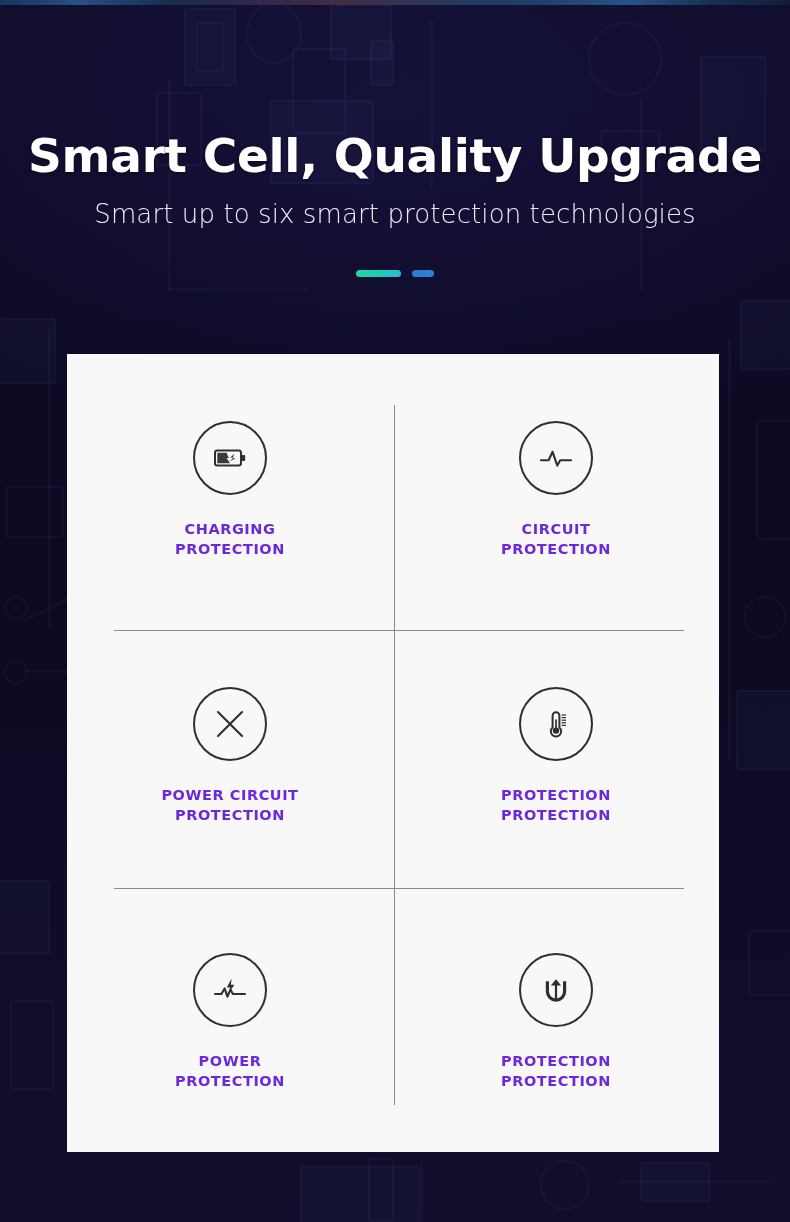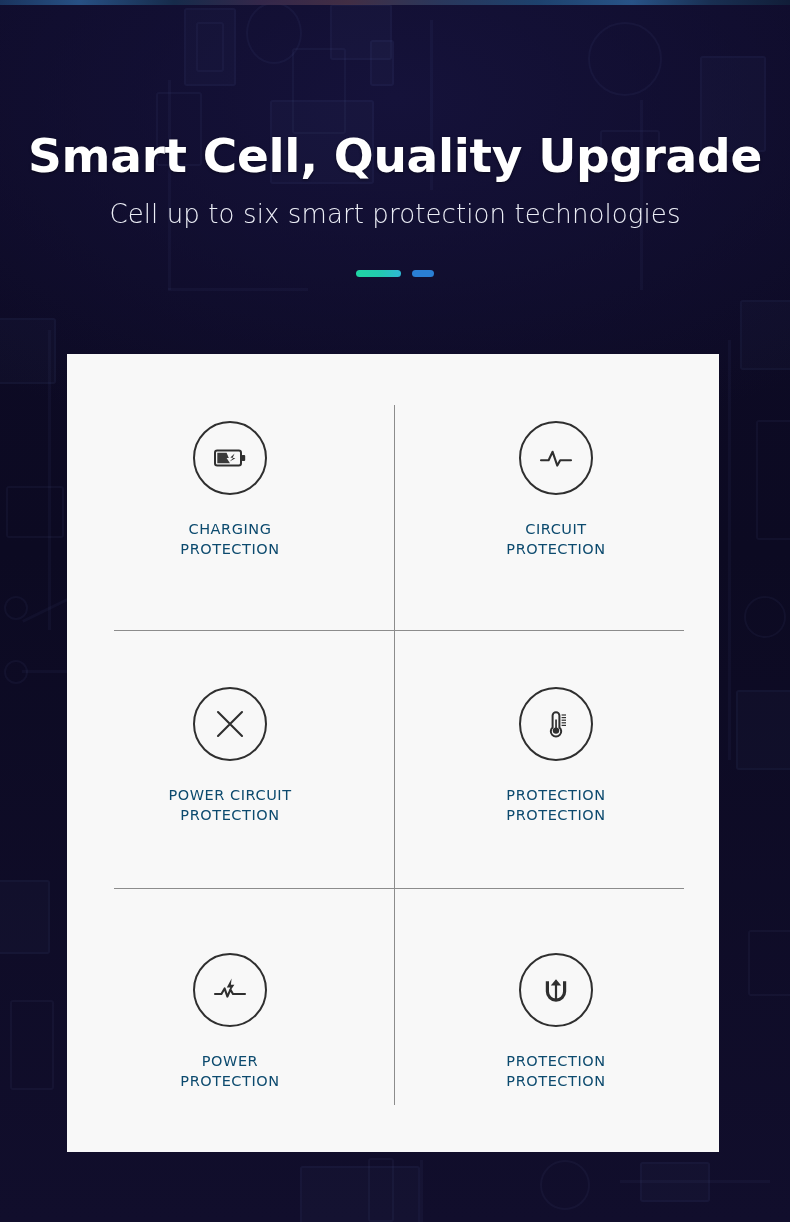--- a/index.html
+++ b/index.html
@@ -138,24 +138,24 @@
     align-items: center;
     justify-content: center;
     flex: none;
   }
   .icon-circle svg { display: block; }
 
   .cell-label {
     margin-top: 24px;
     font-size: 14.5px;
     line-height: 20px;
-    color: #0c4a6e;
+    color: #6d28d9;
     text-align: center;
     letter-spacing: .55px;
-    font-weight: 400;
+    font-weight: 700;
     white-space: pre-line;
   }
 
   
   .divider-h {
     position: absolute;
     left: 47px;
     width: 570px;
     height: 1px;
     background: #8c8c8c;
@@ -217,21 +217,21 @@
   <div class="pcb circle" style="left:540px;top:1160px;width:50px; height:50px;"></div>
   <div class="trace" style="left:420px; top:1160px;width:3px;   height:62px;"></div>
   <div class="trace" style="left:620px; top:1180px;width:150px; height:3px;"></div>
   <div class="pcb fill" style="left:640px; top:1162px;width:70px;  height:40px;"></div>
 </div>
 
 <div id="top-strip"></div>
 
 <div id="header">
   <h1 id="hero-title">Smart Cell, Quality Upgrade</h1>
-  <p id="hero-subtitle">Cell up to six smart protection technologies</p>
+  <p id="hero-subtitle">Smart up to six smart protection technologies</p>
 
   <div id="pagination">
     <span class="dot active"></span>
     <span class="dot inactive"></span>
   </div>
 </div>
 
 <div id="feature-card">
 
   <div id="grid">

